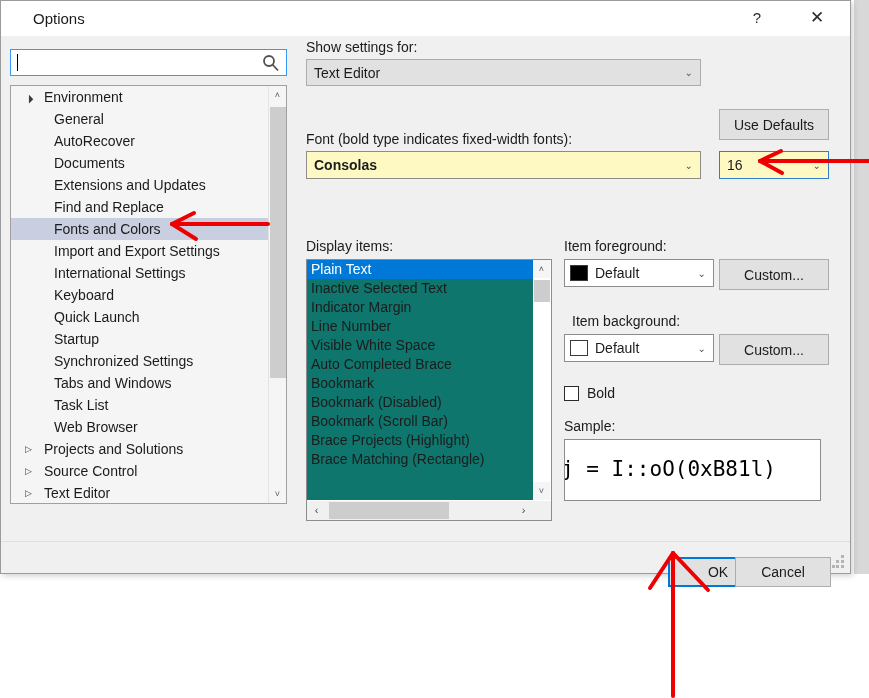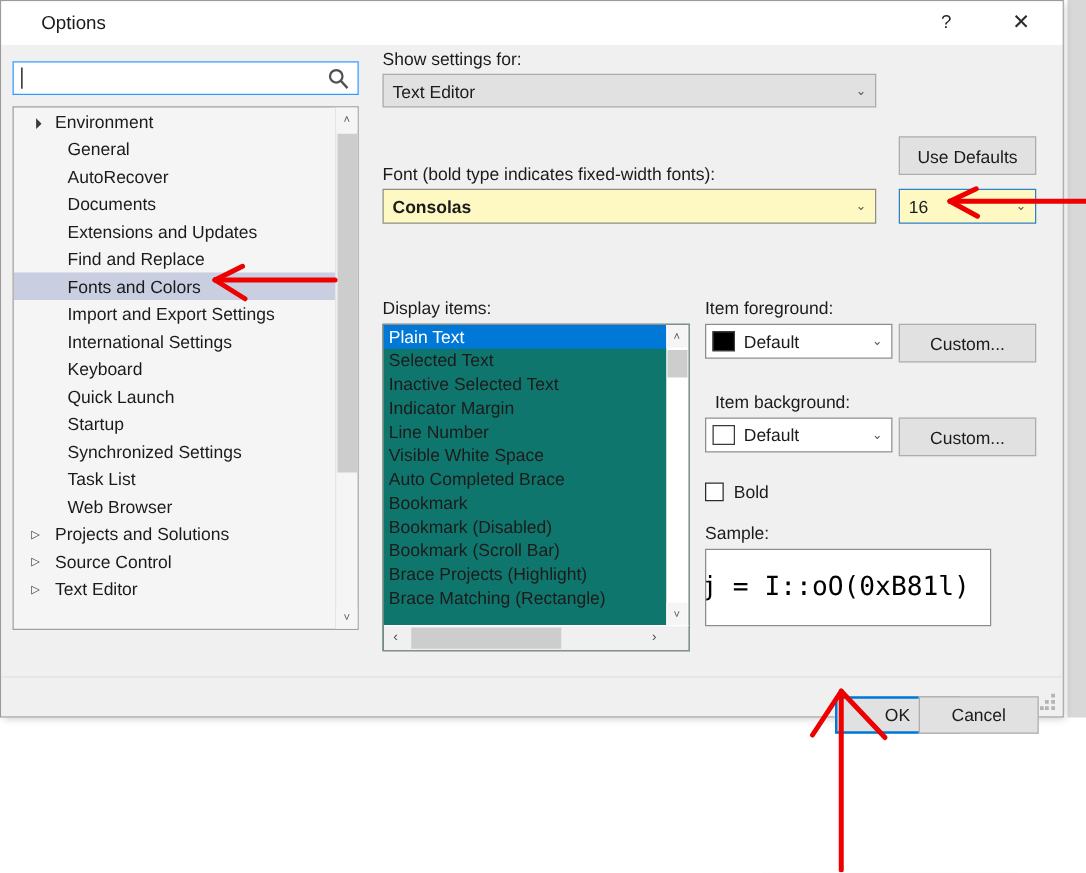--- a/index.html
+++ b/index.html
@@ -388,21 +388,21 @@
     left: 23px; top: 0;
     font-size: 14px;
     color: #1b1b1b;
     line-height: 19px;
   }
 
   
   #sample-box {
     position: absolute;
     left: 563px; top: 403px;
-    width: 229px; height: 62px;
+    width: 257px; height: 62px;
     background: #ffffff;
     border: 1px solid #8c8c8c;
     box-sizing: border-box;
     overflow: hidden;
     text-align: center;
   }
   #sample-text {
     position: absolute;
     left: -4px;
     top: 17px;
@@ -482,20 +482,21 @@
             <div class="tree-item child"><span>Documents</span></div>
             <div class="tree-item child"><span>Extensions and Updates</span></div>
             <div class="tree-item child"><span>Find and Replace</span></div>
             <div class="tree-item child selected"><span>Fonts and Colors</span></div>
             <div class="tree-item child"><span>Import and Export Settings</span></div>
             <div class="tree-item child"><span>International Settings</span></div>
             <div class="tree-item child"><span>Keyboard</span></div>
             <div class="tree-item child"><span>Quick Launch</span></div>
             <div class="tree-item child"><span>Startup</span></div>
             <div class="tree-item child"><span>Synchronized Settings</span></div>
+            <div class="tree-item child"><span>Tabs and Windows</span></div>
             <div class="tree-item child"><span>Task List</span></div>
             <div class="tree-item child"><span>Web Browser</span></div>
             <div class="tree-item root"><span class="tw">▷</span><span>Projects and Solutions</span></div>
             <div class="tree-item root"><span class="tw">▷</span><span>Source Control</span></div>
             <div class="tree-item root"><span class="tw">▷</span><span>Text Editor</span></div>
           </div>
         <div id="tree-scroll">
           <div class="sb-arrow" id="tree-sb-up">˄</div>
           <div id="tree-sb-thumb"></div>
           <div class="sb-arrow" id="tree-sb-down">˅</div>
@@ -523,21 +524,20 @@
       <div class="combo" id="size-combo">
         <span class="ctext">16</span>
         <span class="carrow">⌄</span>
       </div>
 
       <div class="lbl" style="left:305px; top:202px;">Display items:</div>
 
       <div id="display-list-box">
         <div id="display-list-inner">
             <div class="di-item selected"><span>Plain Text</span></div>
-            <div class="di-item"><span>Selected Text</span></div>
             <div class="di-item"><span>Inactive Selected Text</span></div>
             <div class="di-item"><span>Indicator Margin</span></div>
             <div class="di-item"><span>Line Number</span></div>
             <div class="di-item"><span>Visible White Space</span></div>
             <div class="di-item"><span>Auto Completed Brace</span></div>
             <div class="di-item"><span>Bookmark</span></div>
             <div class="di-item"><span>Bookmark (Disabled)</span></div>
             <div class="di-item"><span>Bookmark (Scroll Bar)</span></div>
             <div class="di-item"><span>Brace Projects (Highlight)</span></div>
             <div class="di-item"><span>Brace Matching (Rectangle)</span></div>

